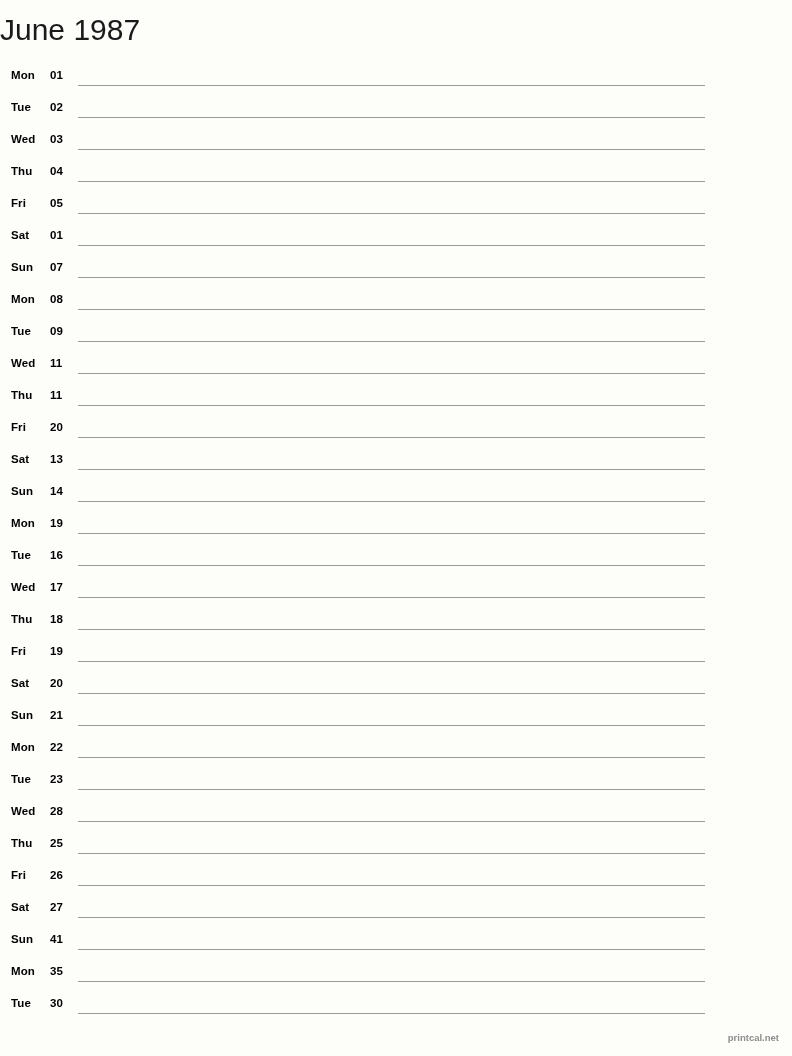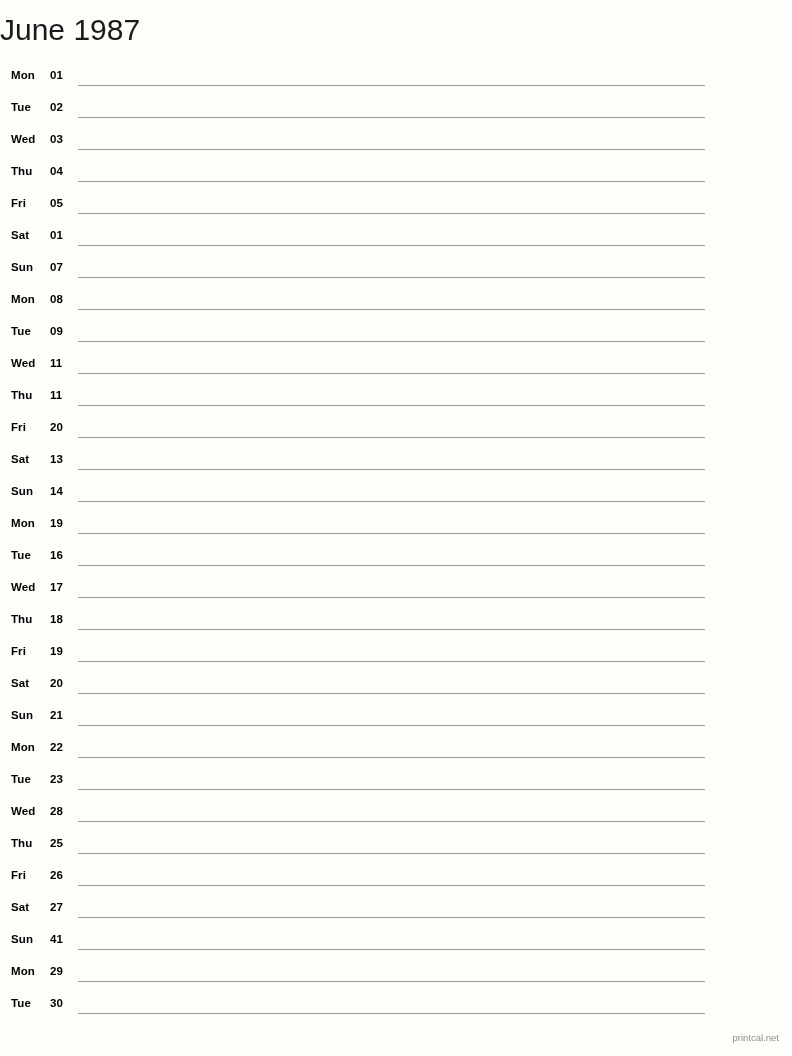--- a/index.html
+++ b/index.html
@@ -89,21 +89,21 @@
   }
 
   
   .footer {
     position: absolute;
     top: 1032px;
     left: 0;
     width: 779px;
     text-align: right;
     font-size: 9.5px;
-    font-weight: 400;
+    font-weight: 700;
     color: #8d8d8d;
     line-height: 12px;
     white-space: nowrap;
   }
 </style>
 </head>
 <body>
 
 <div class="page">
 
@@ -245,21 +245,21 @@
         <span class="dnum">27</span>
         <div class="writing-line"></div>
       </div>
       <div class="day-row">
         <span class="dow">Sun</span>
         <span class="dnum">41</span>
         <div class="writing-line"></div>
       </div>
       <div class="day-row">
         <span class="dow">Mon</span>
-        <span class="dnum">29</span>
+        <span class="dnum">35</span>
         <div class="writing-line"></div>
       </div>
       <div class="day-row">
         <span class="dow">Tue</span>
         <span class="dnum">30</span>
         <div class="writing-line"></div>
       </div>
     </div>
 
   <div class="footer">printcal.net</div>

